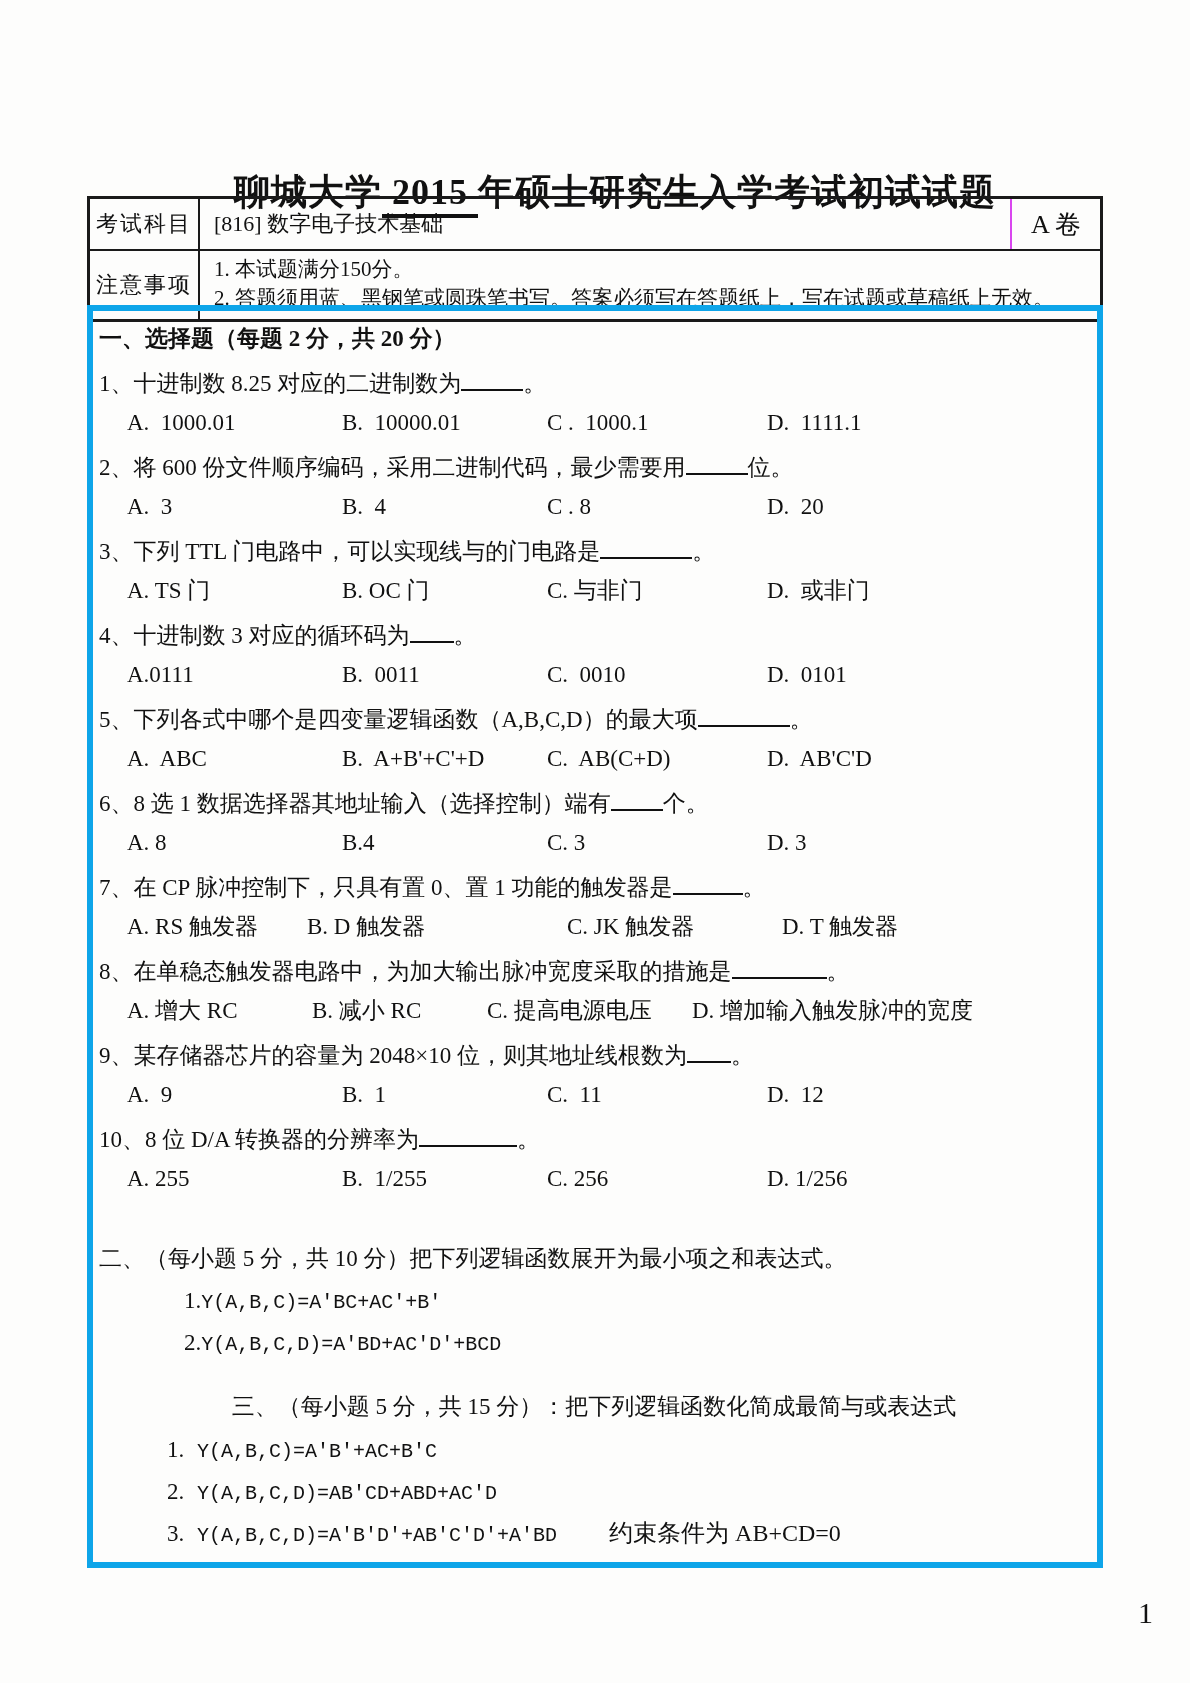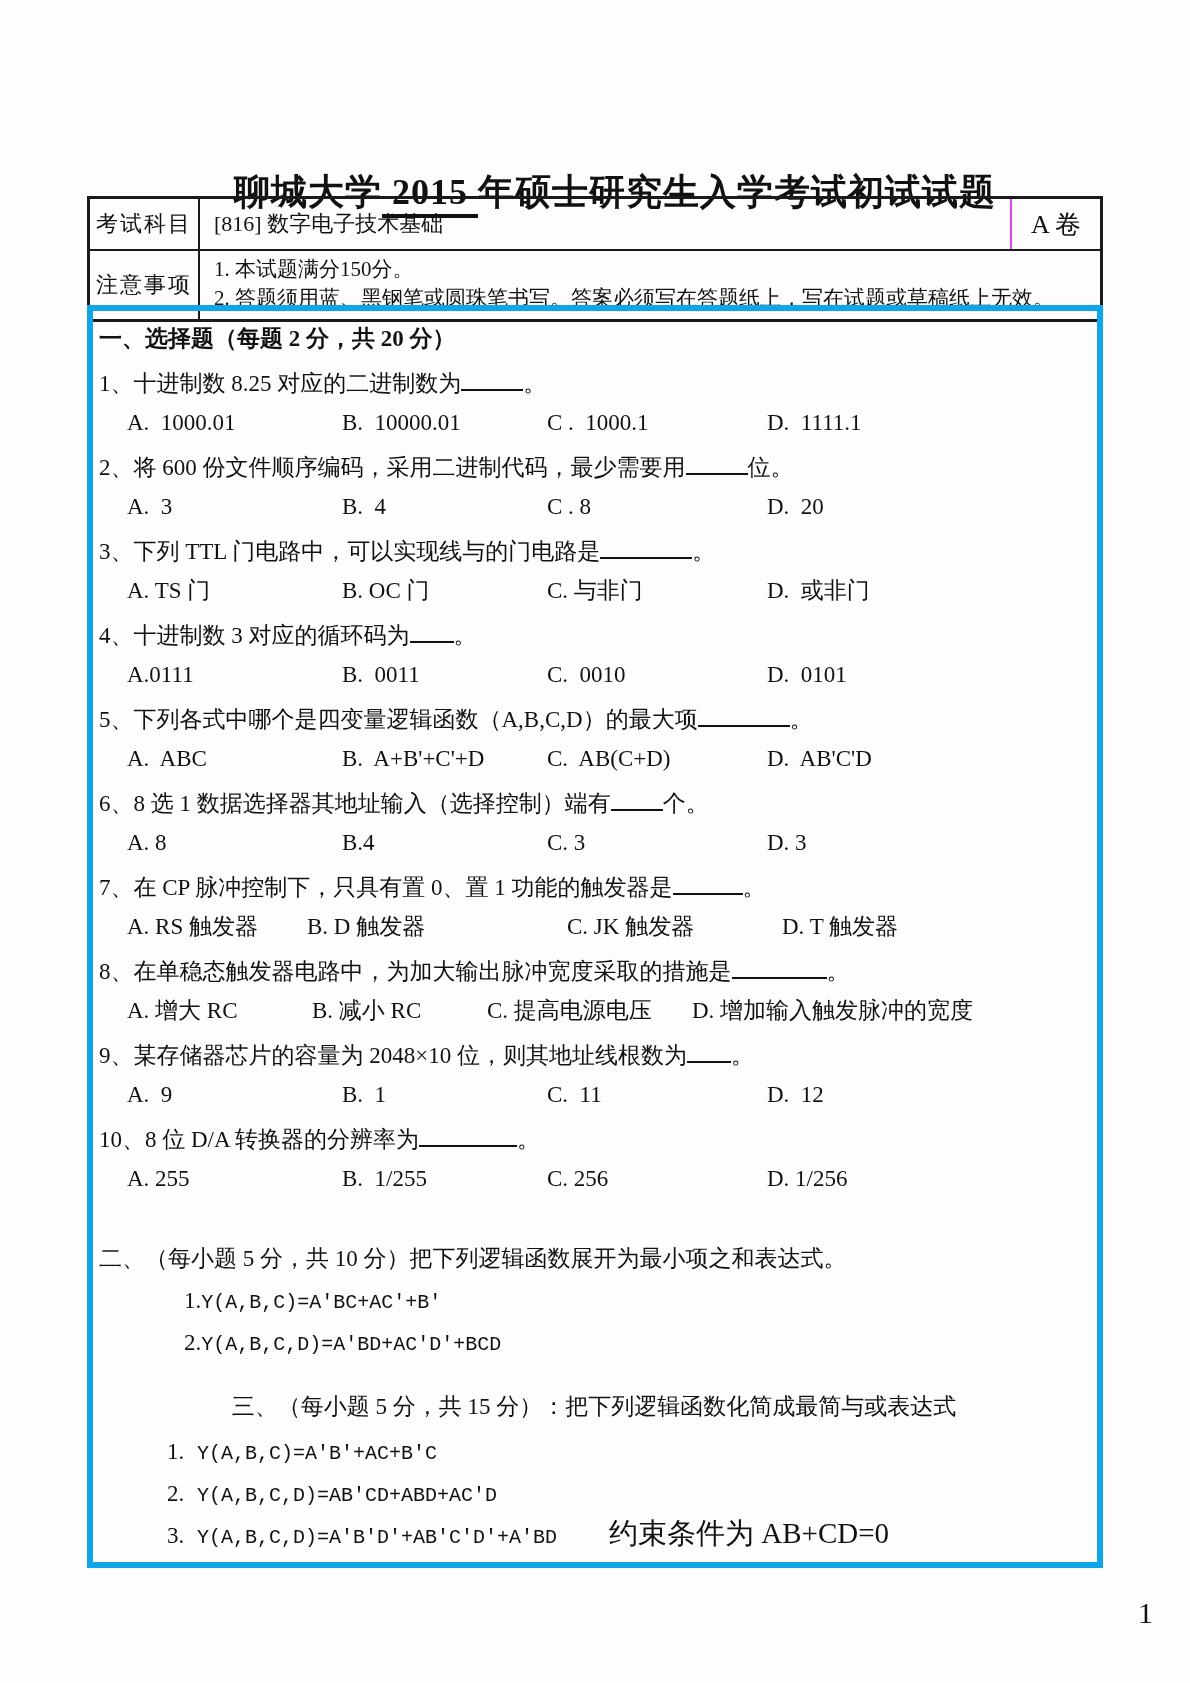--- a/index.html
+++ b/index.html
@@ -89,21 +89,21 @@
   .opts.q8 .o1 { width:185px; }
   .opts.q8 .o2 { width:175px; }
   .opts.q8 .o3 { width:205px; }
   .formula {
     font-family:"Liberation Mono","DejaVu Sans Mono",monospace;
     font-size:20px;
   }
   .sec2-item { padding-left:85px; }
   .sec3-item { padding-left:68px; }
   .sec3-item .item-num { display:inline-block; min-width:30px; }
-  .constraint { margin-left:52px; font-family:"Liberation Serif","DejaVu Serif",serif; font-size:29px; }
+  .constraint { margin-left:52px; font-family:"Liberation Serif","DejaVu Serif",serif; font-size:24px; }
   .page-num {
     position:absolute; left:1138px; top:1596px;
     font-size:30px;
   }
 </style>
 </head>
 <body>
 
 <div class="page">
 

